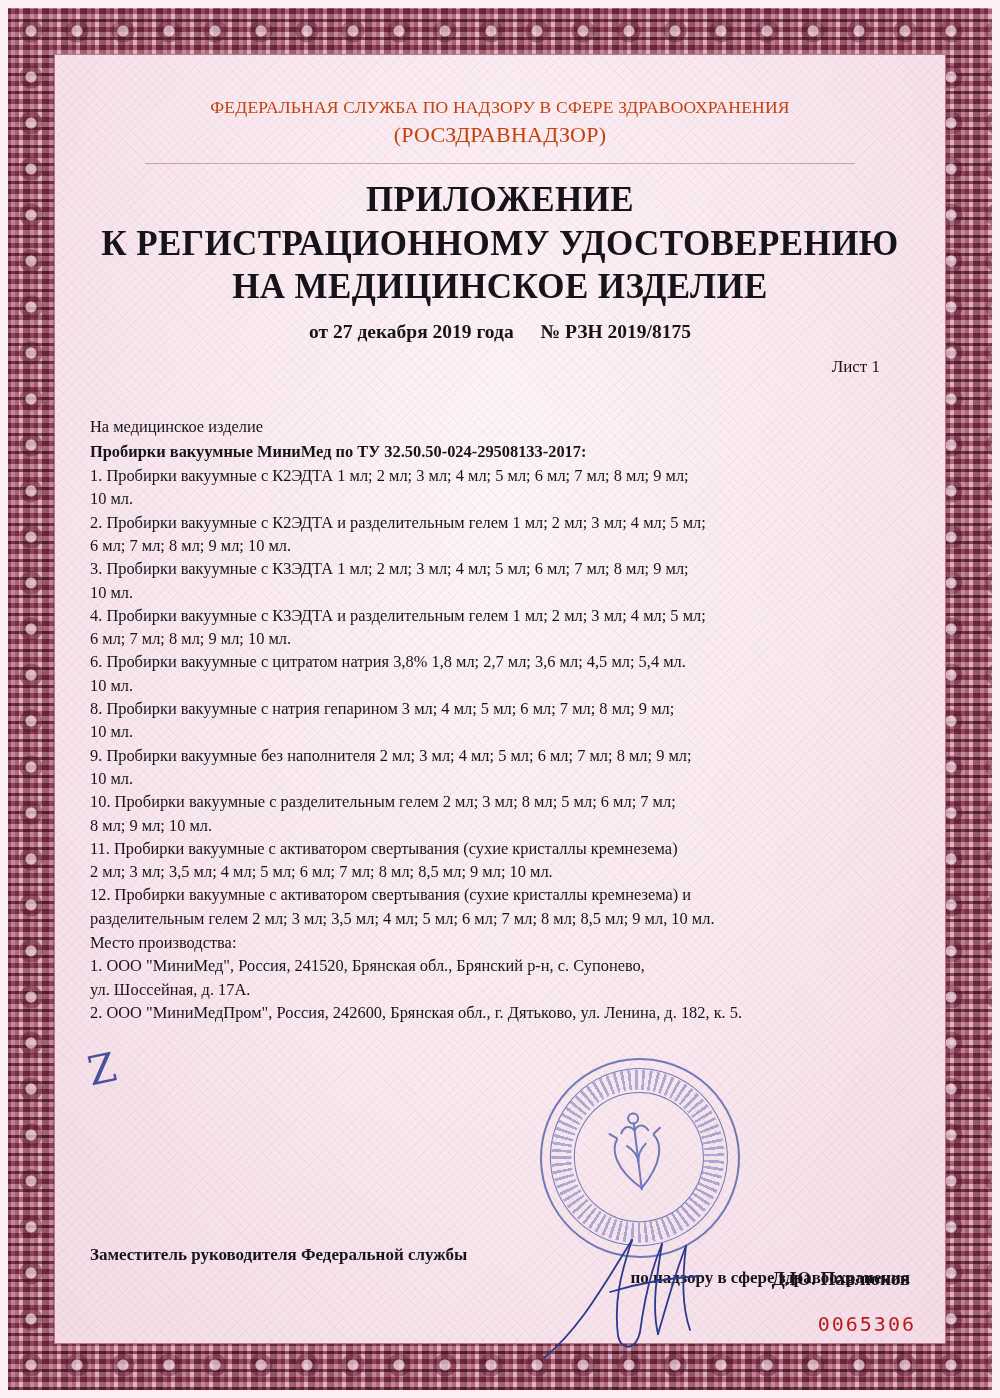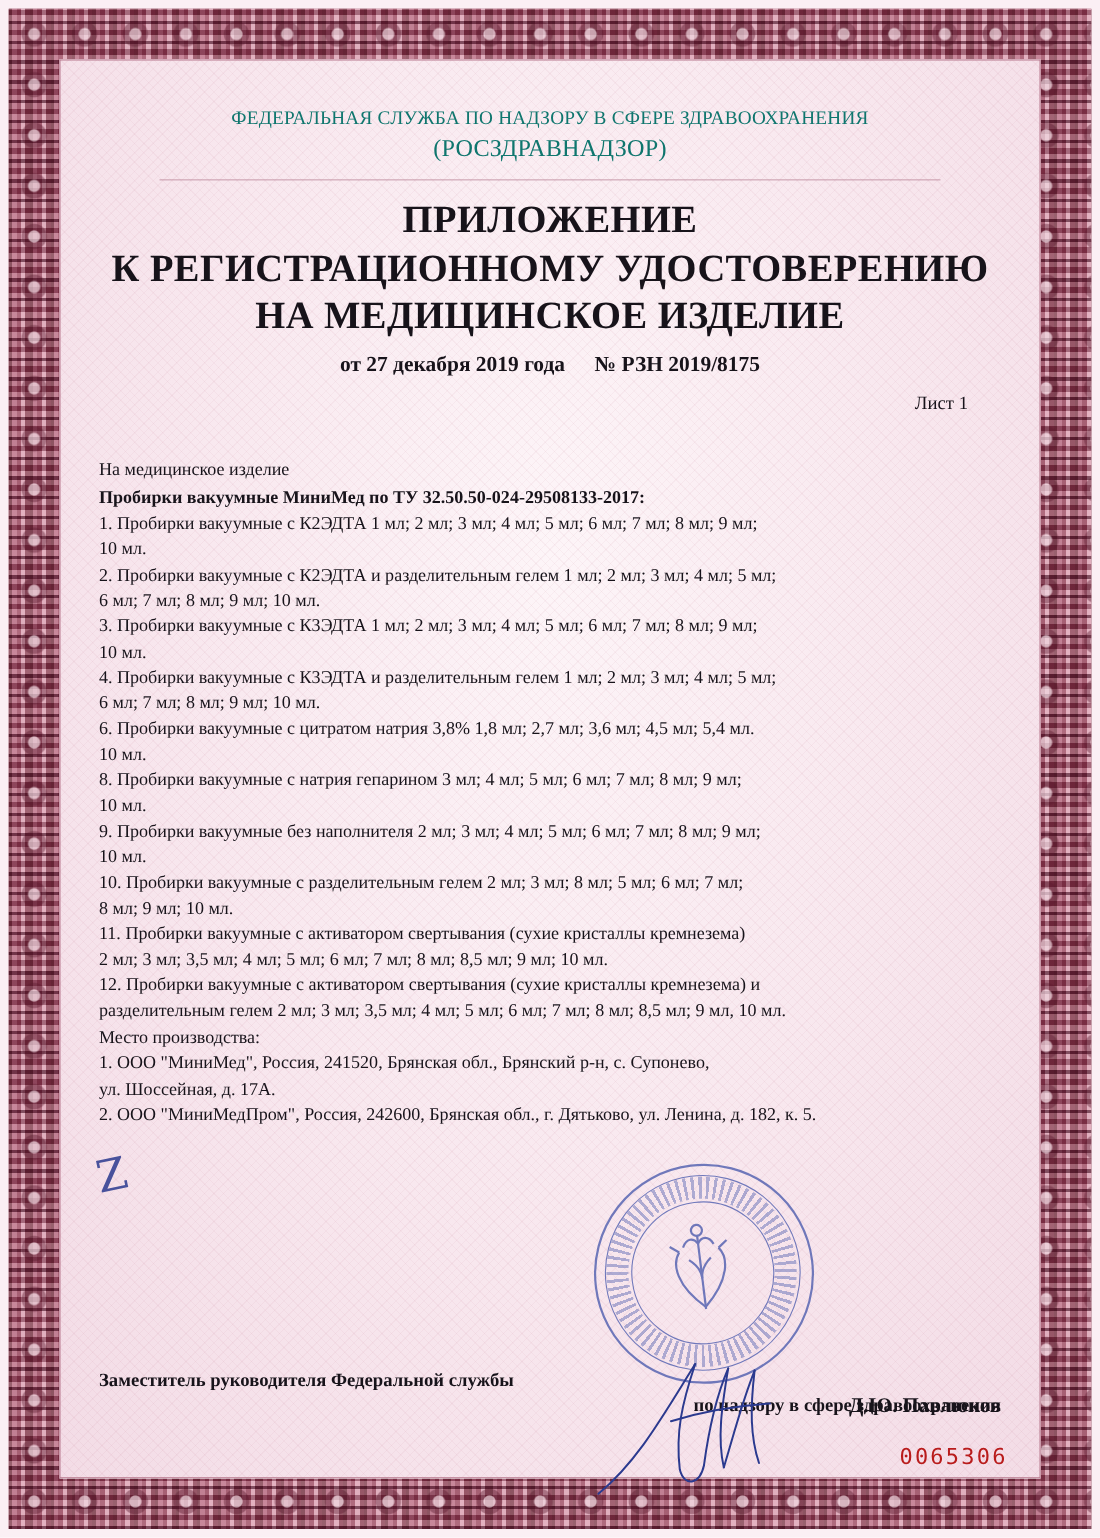--- a/index.html
+++ b/index.html
@@ -83,21 +83,21 @@
     left: 90px;
     top: 96px;
     width: 820px;
   }
 
   .agency {
     text-align: center;
     font-size: 17.5px;
     letter-spacing: .2px;
     line-height: 1.35;
-    color: #0f766e;
+    color: #c2410c;
   }
   .agency .line2 { font-size: 22px; }
 
   .rule {
     margin: 14px auto 0 auto;
     width: 710px;
     border-top: 1px solid #c08ea0;
     opacity: .8;
   }
 

